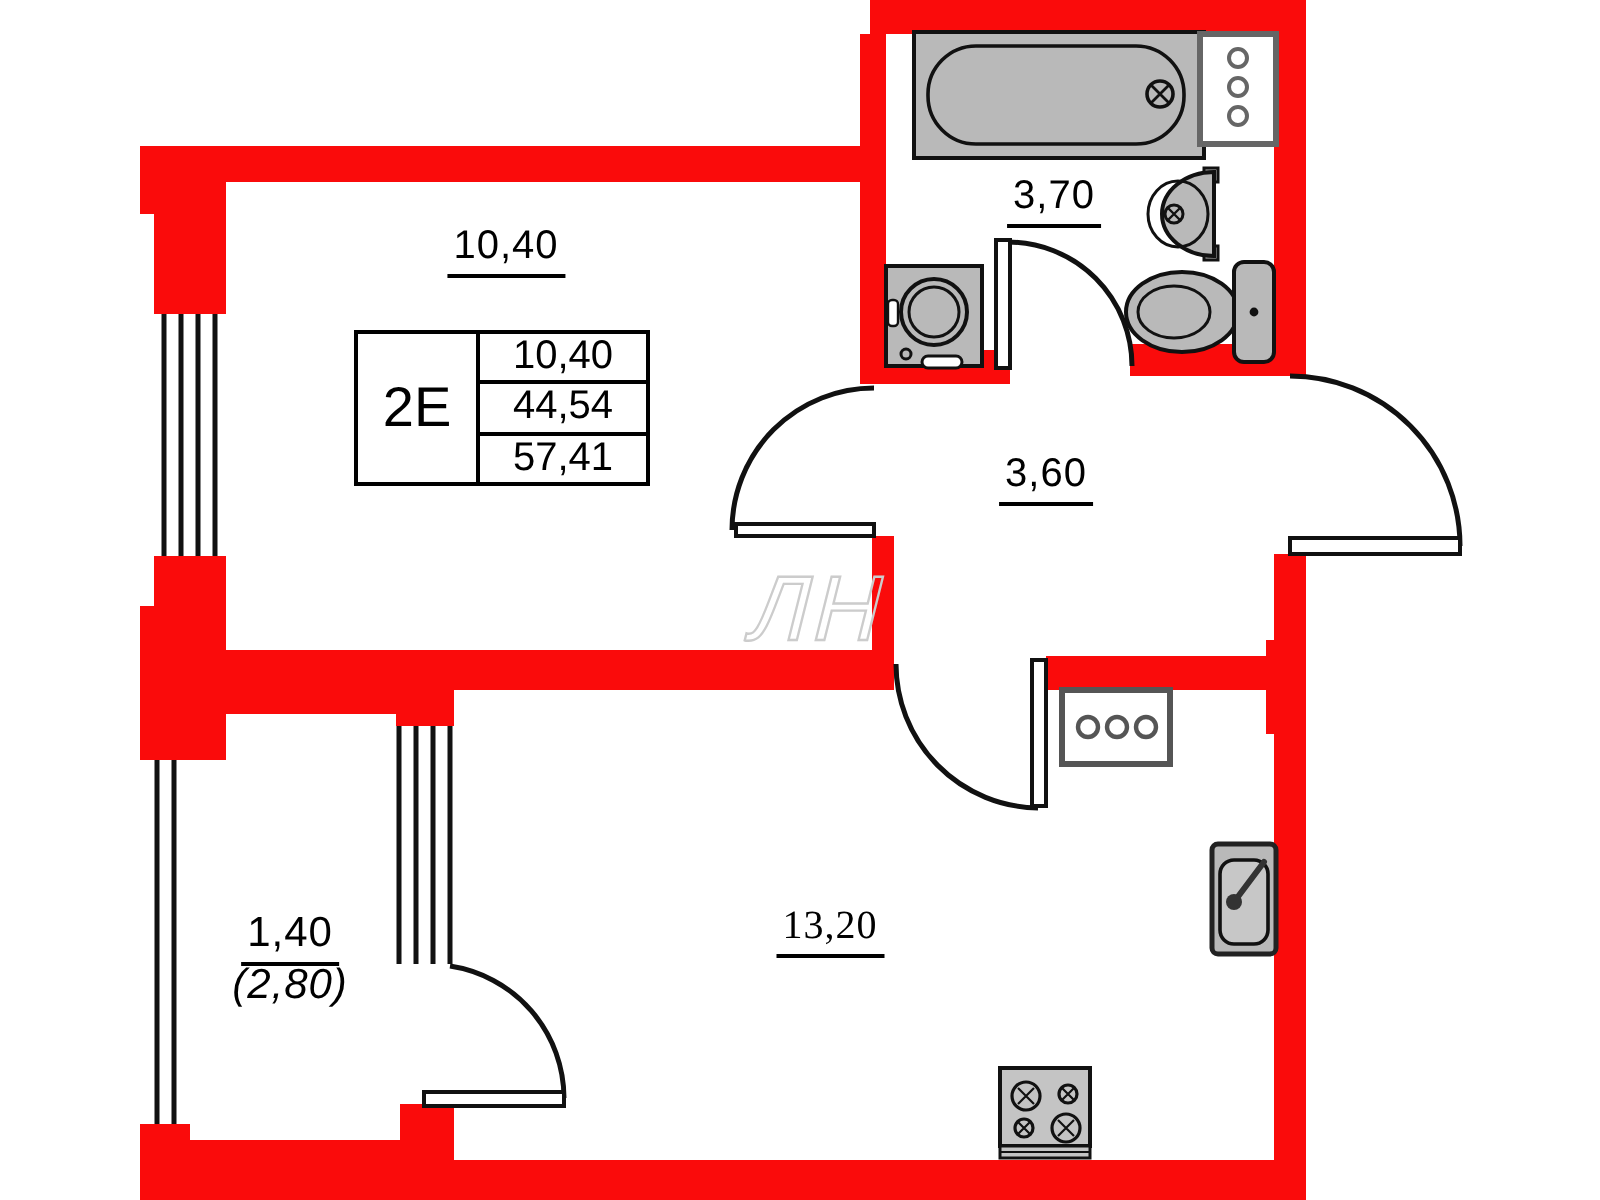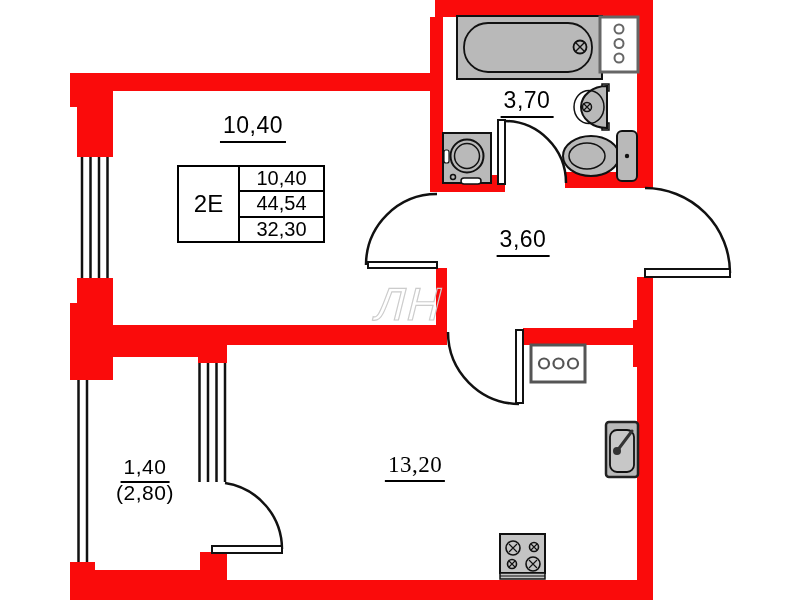--- a/index.html
+++ b/index.html
@@ -1,26 +1,26 @@
 <!DOCTYPE html>
 <html><head>
 <meta charset="utf-8">
 <style>
   html,body{margin:0;padding:0;background:#fff;}
   .stage{position:relative;width:800px;height:600px;background:#fff;overflow:hidden;
          font-family:"Liberation Sans", sans-serif;color:#000;}
   .stage svg{position:absolute;left:0;top:0;}
   .lbl{position:absolute;transform:translateX(-50%);white-space:nowrap;
-       font-size:23px;letter-spacing:0.5px;}
+       font-size:20px;letter-spacing:0.5px;}
   .lbl .u{border-bottom:2px solid #000;padding:0 3px 2px;display:inline-block;}
   .lbl.small{font-size:21px;}
   .info-box{position:absolute;left:177px;top:165px;width:148px;height:78px;
             border:2px solid #000;background:#fff;display:flex;box-sizing:border-box;}
   .info-left{width:59px;border-right:2px solid #000;display:flex;align-items:center;
-             justify-content:center;font-size:24px;}
+             justify-content:center;font-size:28px;}
   .info-right{flex:1;display:flex;flex-direction:column;}
   .info-row{flex:1;display:flex;align-items:center;justify-content:center;
             font-size:20px;border-bottom:2px solid #000;}
   .info-row:last-child{border-bottom:none;}
 </style>
 </head>
 <body>
 
 <div class="stage">
 
@@ -166,26 +166,26 @@
   </div>
   <div class="lbl" style="left:523px;top:226px;text-align:center;">
     <span class="u">3,60</span>
   </div>
   <div class="lbl" style="left:415px;top:452px;font-family:Liberation Serif, serif;">
     <span class="u">13,20</span>
   </div>
   <div class="lbl small" style="left:145px;top:455px;text-decoration:underline;">
     <span class="u">1,40</span>
   </div>
-  <div class="lbl small" style="left:145px;top:481px;">
+  <div class="lbl small" style="left:145px;top:481px;font-style:italic;">
     <span>(2,80)</span>
   </div>
 
   <div class="info-box">
     <div class="info-left">2Е</div>
     <div class="info-right">
       <div class="info-row">10,40</div>
       <div class="info-row">44,54</div>
-      <div class="info-row">32,30</div>
+      <div class="info-row">57,41</div>
     </div>
   </div>
 
 </div>
 
 </body></html>

